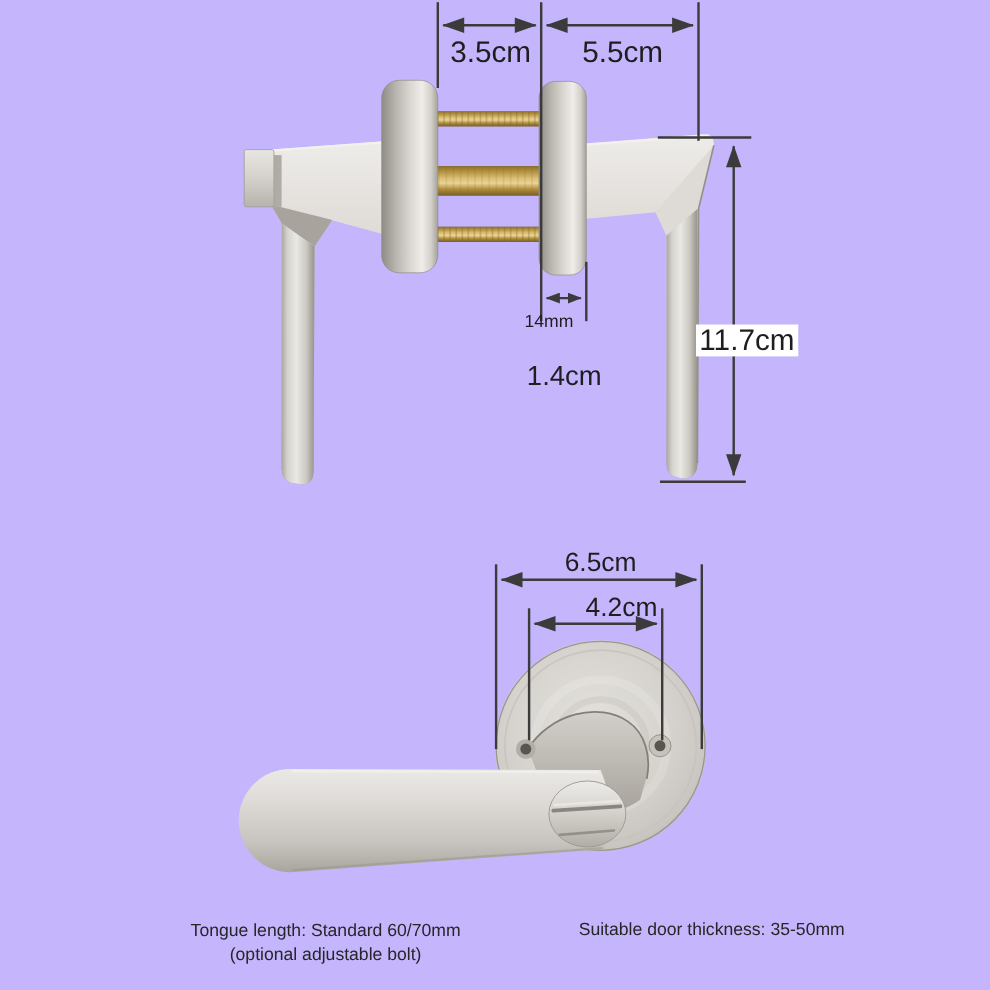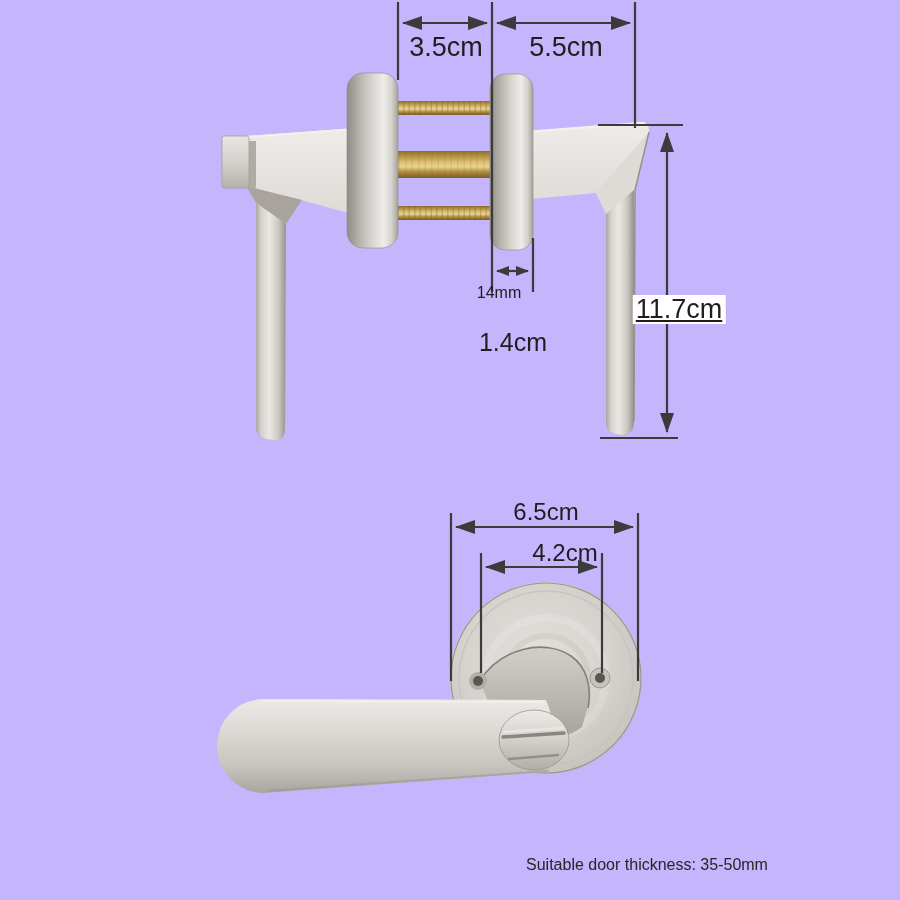--- a/index.html
+++ b/index.html
@@ -24,21 +24,21 @@
   .fs15{font-size:16px;}
   .note{
     position:absolute;
     transform:translateX(-50%);
     white-space:nowrap;
     color:#262626;
     font-size:16px;
     line-height:22px;
     text-align:center;
   }
-  .label-bg{background:#ffffff;padding:0 3px;text-decoration:underline;}
+  .label-bg{background:#ffffff;padding:0 3px;}
 </style>
 </head>
 <body>
 
 <div class="stage">
 
   <svg width="900" height="900" viewBox="0 0 900 900">
     <defs>
       <linearGradient id="gMetalV" x1="0" y1="0" x2="0" y2="1">
         <stop offset="0" stop-color="#eeece9"></stop>
@@ -202,16 +202,20 @@
   <div class="dim-label fs15" style="left:499px;top:284px;">14mm</div>
 
   <div class="dim-label fs20" style="left:513px;top:329px;">1.4cm</div>
 
   <div class="dim-label fs27 label-bg" style="left:679px;top:295px;">11.7cm</div>
 
   <div class="dim-label fs24" style="left:546px;top:499px;">6.5cm</div>
 
   <div class="dim-label fs24" style="left:565px;top:540px;">4.2cm</div>
 
-
-  <div class="note" style="left:647px;top:854px;">Suitable door thickness: 35-50mm</div>
+  <div class="note" style="left:296px;top:836px;">
+    <div>Tongue length: Standard 60/70mm</div>
+    <div>(optional adjustable bolt)</div>
+  </div>
+
+  <div class="note" style="left:647px;top:835px;">Suitable door thickness: 35-50mm</div>
 
 </div>
 
 </body></html>

